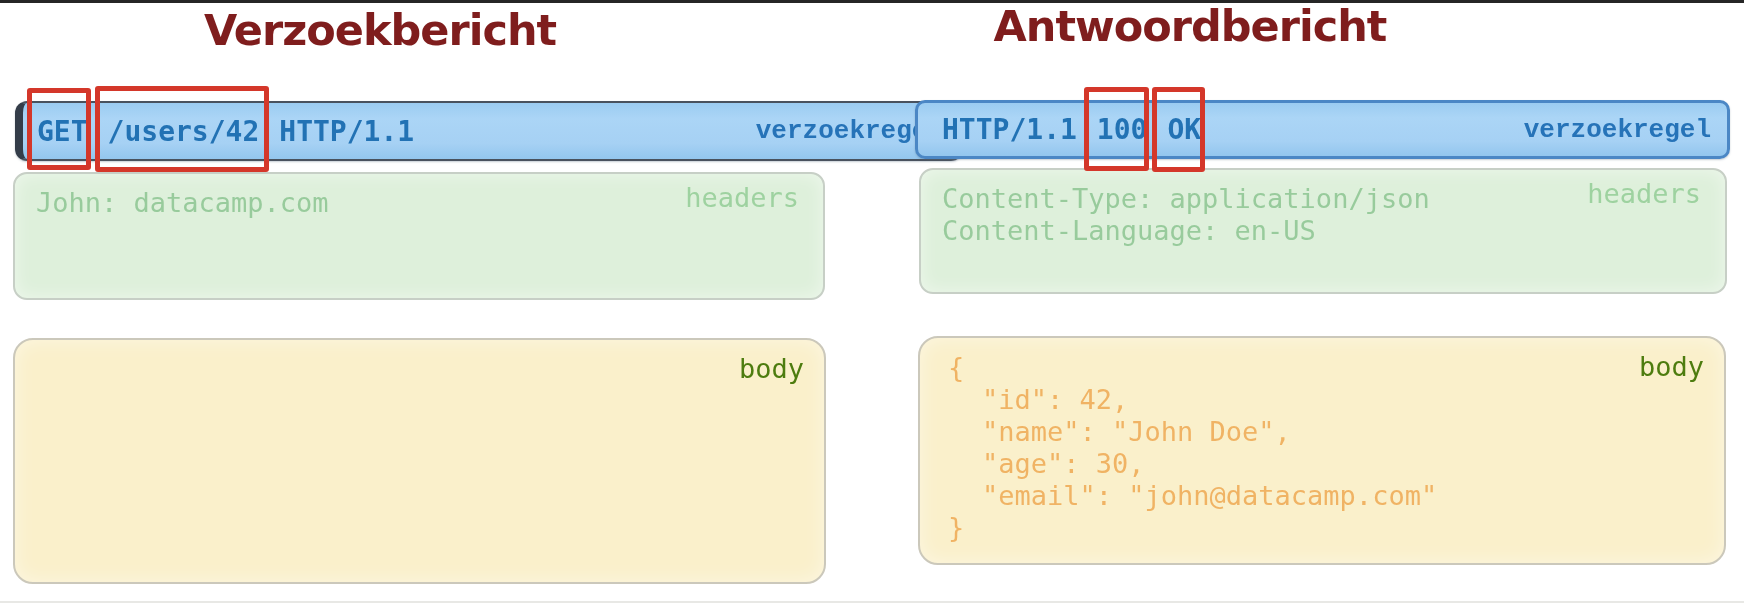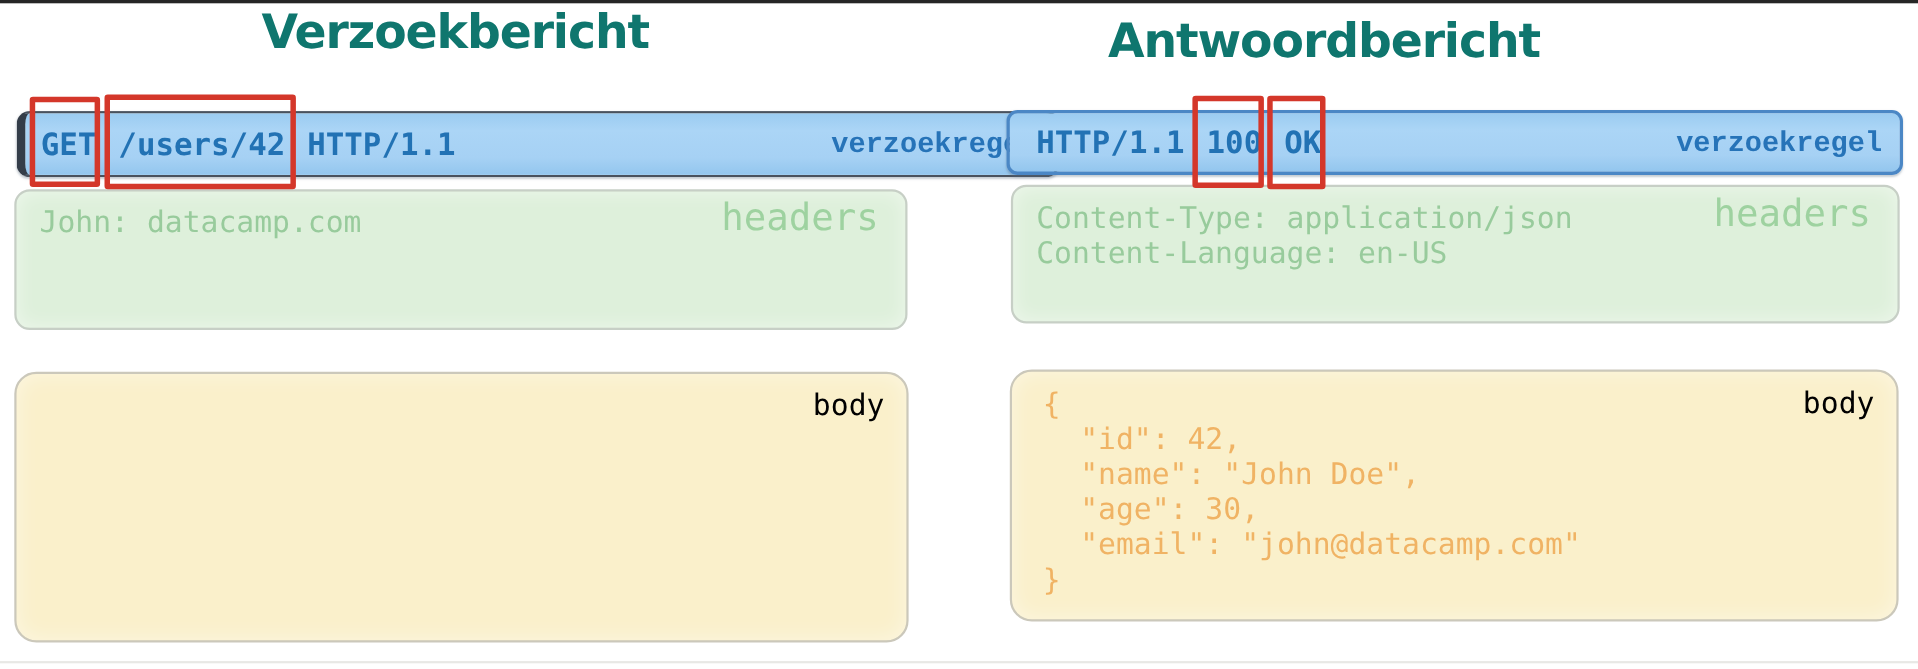--- a/index.html
+++ b/index.html
@@ -11,24 +11,24 @@
   .abs { position:absolute; }
 
   
   .top-strip   { left:0; top:0; width:1744px; height:3px; background:#262626; }
   .bottom-strip{ left:0; top:601px; width:1744px; height:2px; background:#e8e8e5; }
 
   
   .panel-title {
     font-family:"DejaVu Sans", sans-serif;
     font-weight:700; font-size:43px; letter-spacing:-1px;
-    color:#0f766e; text-align:right;
+    color:#7f1d1d; text-align:center;
   }
   .req-title { left:170px; top:5px; width:420px; }
-  .res-title { left:980px; top:13px; width:420px; }
+  .res-title { left:980px; top:1px; width:420px; }
 
   
   .line-bar {
     box-sizing:border-box; display:flex; align-items:center;
     background:linear-gradient(180deg,#9bccf1 0%,#abd5f6 28%,#a6d1f4 72%,#93c6ee 100%);
     font-weight:700; font-size:28px; color:#2272b4;
     box-shadow:0 1px 2px rgba(90,110,130,0.35);
   }
   .req-bar {
     left:15px; top:101px; width:948px; height:60px;
@@ -48,33 +48,33 @@
     box-sizing:border-box; background:#def0db;
     border:2px solid #c7cfc6; border-radius:14px;
     color:#98cb9c; font-size:27px; line-height:32px;
     padding:13px 20px 0 21px;
     box-shadow:inset 0 0 18px rgba(255,255,255,0.5);
   }
   .req-headers { left:13px; top:172px; width:812px; height:128px; }
   .res-headers { left:919px; top:168px; width:808px; height:126px; }
   .corner-label {
     position:absolute; top:8px; right:24px;
-    font-size:34px; color:#9ed2a0;
+    font-size:27px; color:#9ed2a0;
   }
 
   
   .body-box {
     box-sizing:border-box; background:#faf0cb;
     border:2px solid #cbc8bb; border-radius:20px;
     color:#f0b364; font-size:27px; line-height:32px;
     box-shadow:inset 0 0 20px rgba(255,255,255,0.45);
   }
   .req-body { left:13px; top:338px; width:813px; height:246px; }
   .res-body { left:918px; top:336px; width:808px; height:229px; padding:14px 16px 0 28px; }
-  .body-box .corner-label { color:#000000; top:13px; right:20px; font-size:27px; }
+  .body-box .corner-label { color:#4d7c0f; top:13px; right:20px; font-size:27px; }
   .json-line { white-space:pre; }
   .json-line.indent { padding-left:34px; }
 
   
   .hl {
     box-sizing:border-box; border:5px solid #d4372a; border-radius:3px;
     background:transparent; z-index:5;
   }
   .hl-method { left:27px;   top:88px; width:64px;  height:82px; }
   .hl-path   { left:95px;   top:86px; width:174px; height:86px; }

